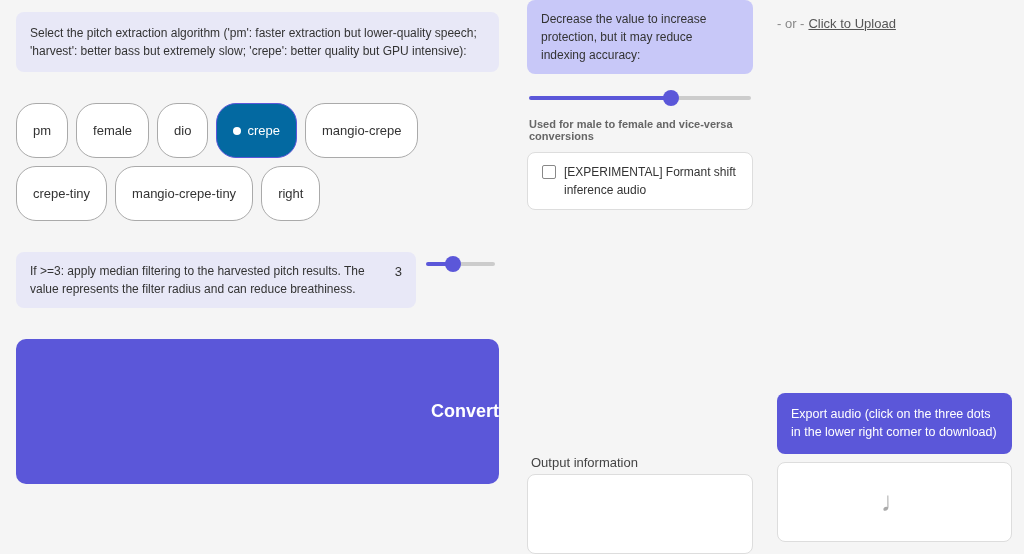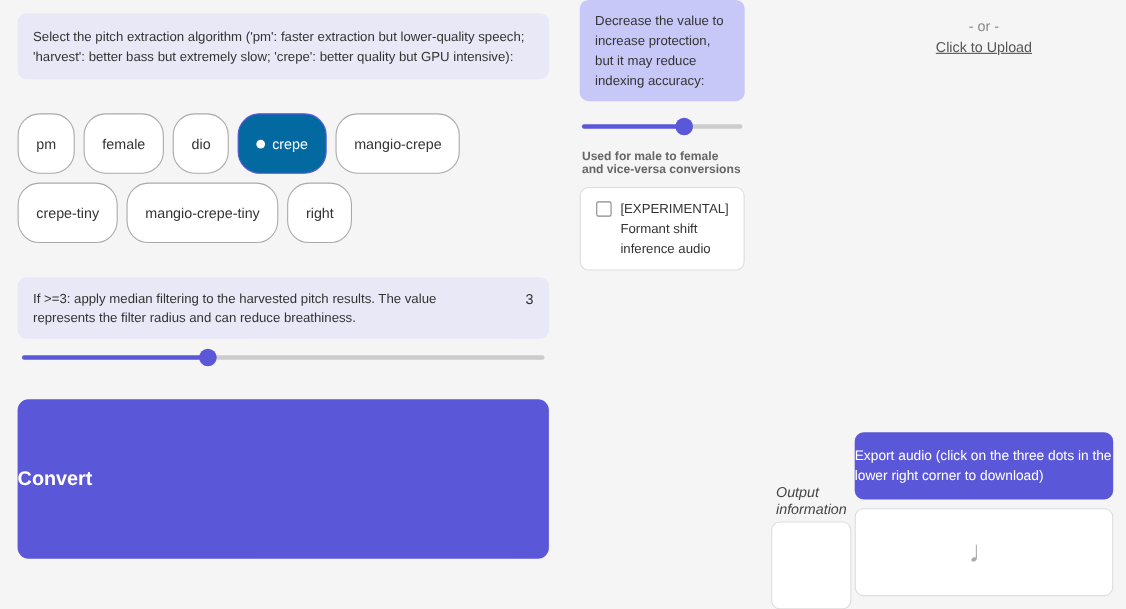--- a/index.html
+++ b/index.html
@@ -64,21 +64,21 @@
     }
     .algo-btn .dot {
       width: 8px;
       height: 8px;
       background: white;
       border-radius: 50%;
       display: inline-block;
     }
     .filter-section {
       display: flex;
-      flex-direction: column;
+      flex-direction: row;
       gap: 6px;
     }
     .filter-info-box {
       background: #e8e8f7;
       border-radius: 8px;
       padding: 10px 14px;
       font-size: 12px;
       color: #333;
       line-height: 1.5;
       display: flex;
@@ -122,29 +122,29 @@
       border: none;
       border-radius: 10px;
       padding: 0;
       font-size: 18px;
       font-weight: 600;
       cursor: pointer;
       height: 145px;
       width: 100%;
       display: flex;
       align-items: center;
-      justify-content: flex-start;
+      justify-content: flex-end;
       margin-top: 4px;
     }
     
     .middle-panel {
       width: 250px;
       padding: 0 12px;
       display: flex;
-      flex-direction: row;
+      flex-direction: column;
       gap: 12px;
     }
     .pitch-section {
       display: flex;
       flex-direction: column;
       gap: 8px;
       padding-top: 0;
     }
     .pitch-info-box {
       background: #c8c8f8;
@@ -199,21 +199,20 @@
       width: 14px;
       height: 14px;
       border: 1.5px solid #888;
       border-radius: 2px;
       margin-top: 2px;
       flex-shrink: 0;
     }
     .output-section {
       margin-top: auto;
       padding-top: 8px;
-      font-style: italic;
     }
     .output-label {
       font-size: 13px;
       color: #444;
       padding: 8px 4px 4px;
     }
     .output-box {
       background: white;
       border: 1.5px solid #ddd;
       border-radius: 8px;
@@ -222,21 +221,21 @@
     }
     
     .right-panel {
       width: 259px;
       padding: 0 12px 12px;
       display: flex;
       flex-direction: column;
     }
     .upload-section {
       display: flex;
-      flex-direction: column;
+      flex-direction: row;
       align-items: center;
       padding: 16px 0 8px;
       gap: 4px;
     }
     .upload-or {
       font-size: 13px;
       color: #888;
     }
     .upload-btn-text {
       font-size: 13px;
@@ -244,21 +243,21 @@
       cursor: pointer;
       text-decoration: underline;
     }
     .export-section {
       margin-top: auto;
     }
     .export-box {
       background: #5b57d9;
       color: white;
       border-radius: 8px;
-      padding: 12px 0;
+      padding: 12px 14px;
       font-size: 12.5px;
       line-height: 1.5;
       margin-bottom: 8px;
     }
     .audio-player-area {
       background: white;
       border: 1.5px solid #ddd;
       border-radius: 8px;
       min-height: 80px;
       display: flex;

